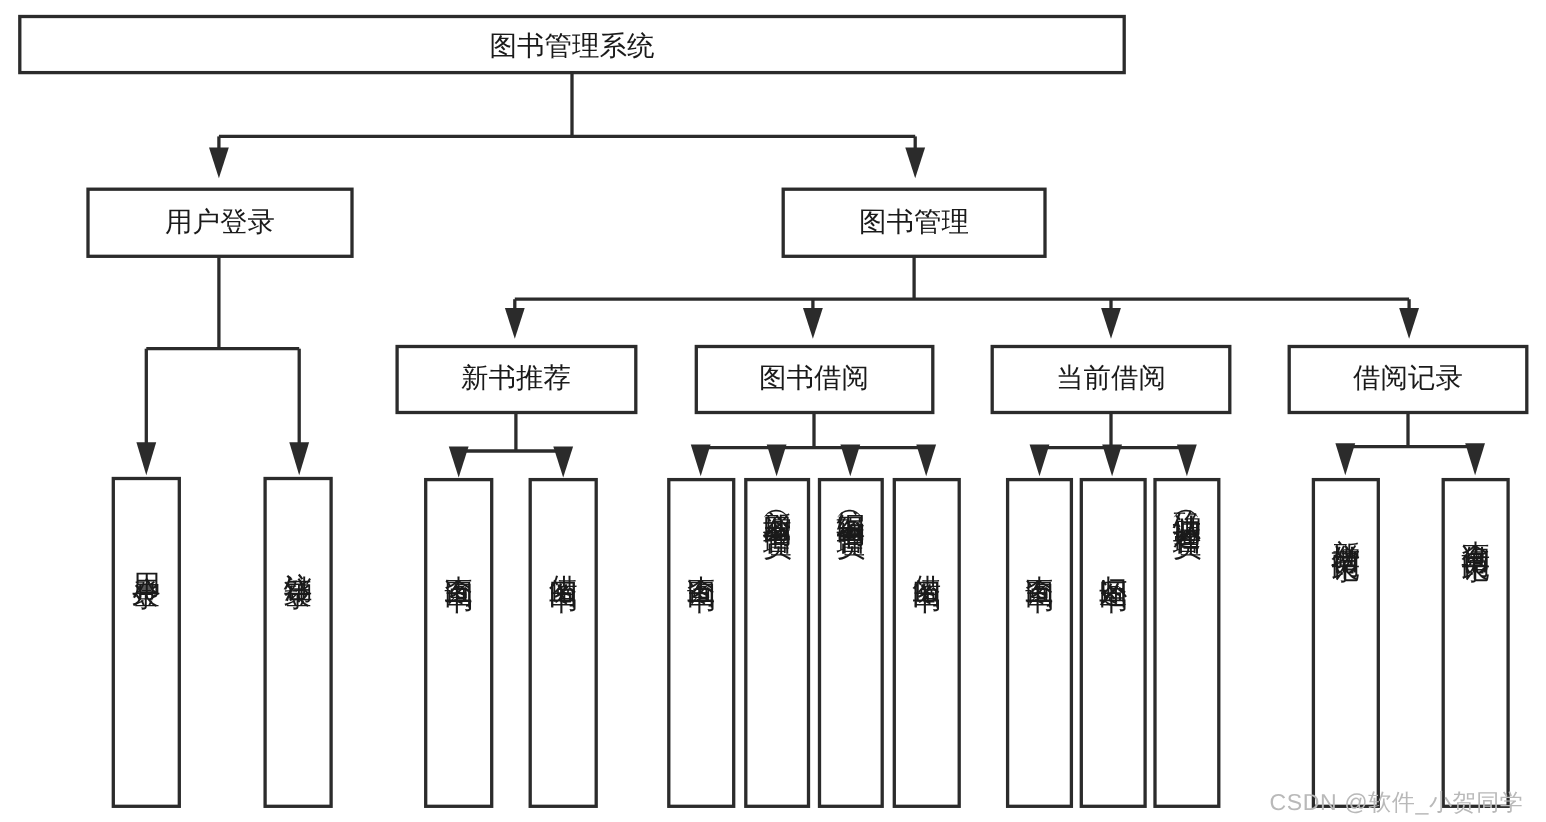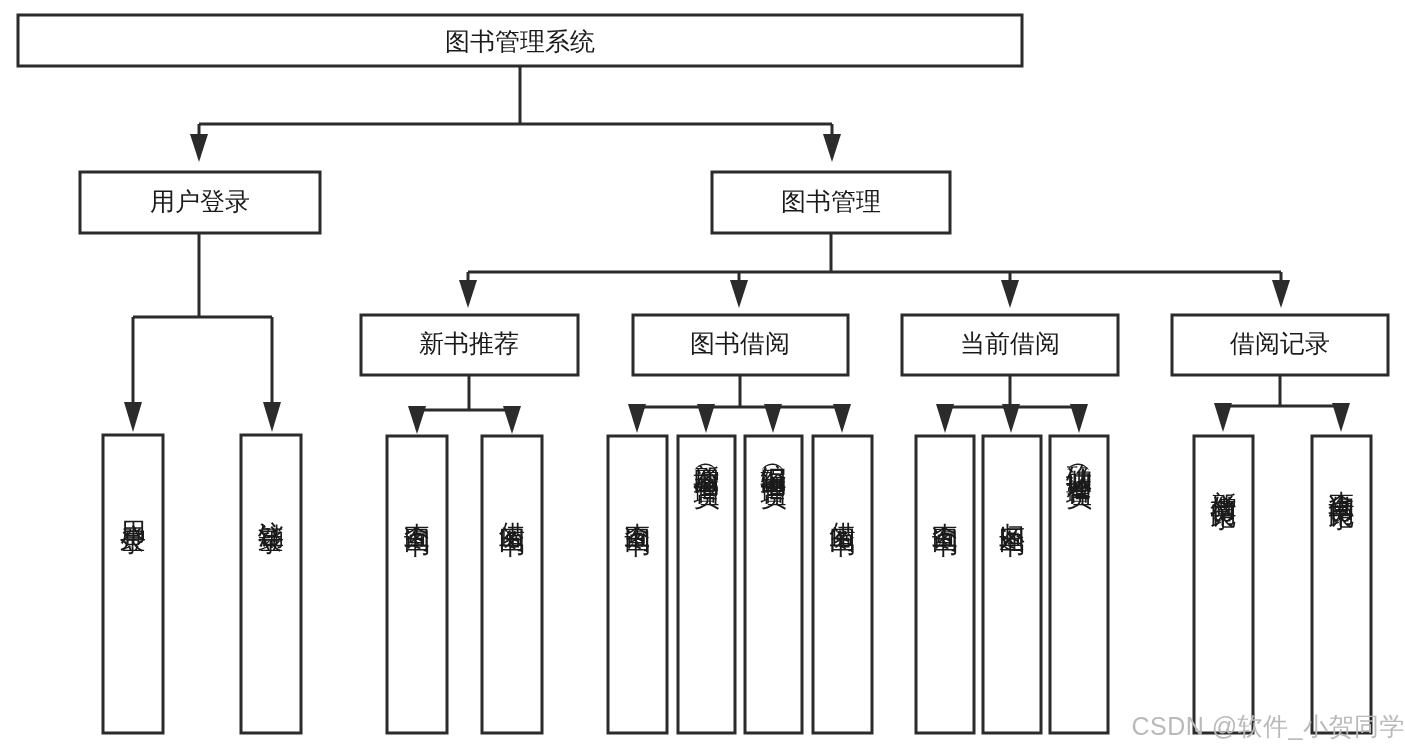--- a/index.html
+++ b/index.html
@@ -60,24 +60,24 @@
     text-orientation: upright;
     font-family: "Liberation Sans", "DejaVu Sans", sans-serif;
     font-size: 26px;
     line-height: 1.12;
     letter-spacing: 3px;
     color: #1a1a1a;
     white-space: nowrap;
   }
   .watermark {
     position: absolute;
-    right: 0;
+    right: 20px;
     bottom: 4px;
     font-family: "Liberation Sans", "DejaVu Sans", sans-serif;
-    font-size: 25px;
+    font-size: 21px;
     color: #b9b9b9;
     letter-spacing: 0.5px;
     pointer-events: none;
   }
 </style>
 </head>
 <body>
 
 <div id="diagram-root">
 

